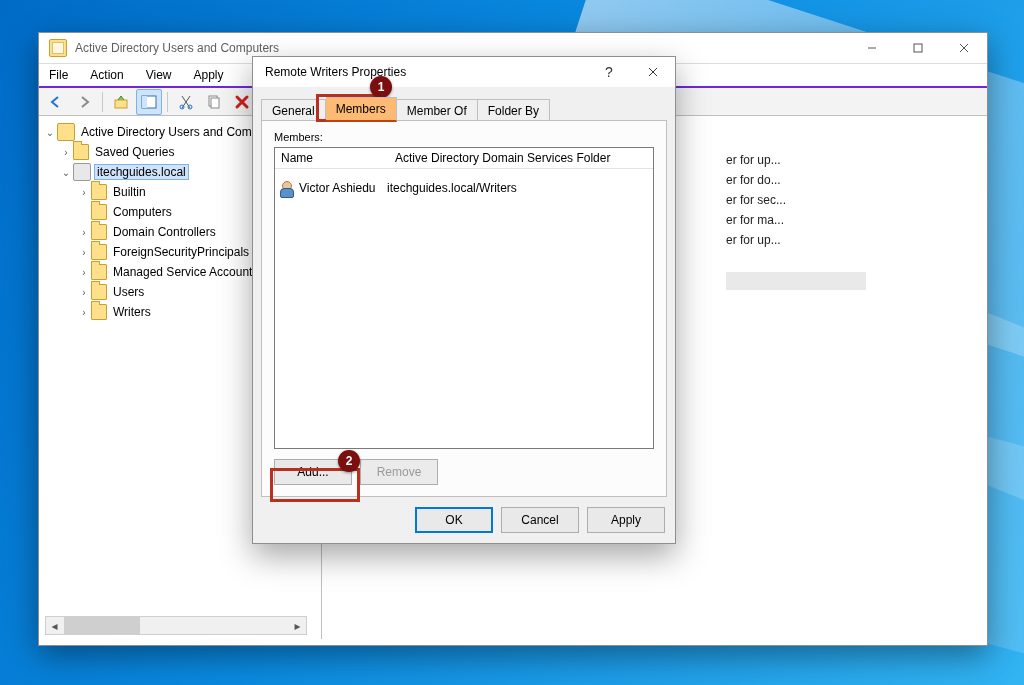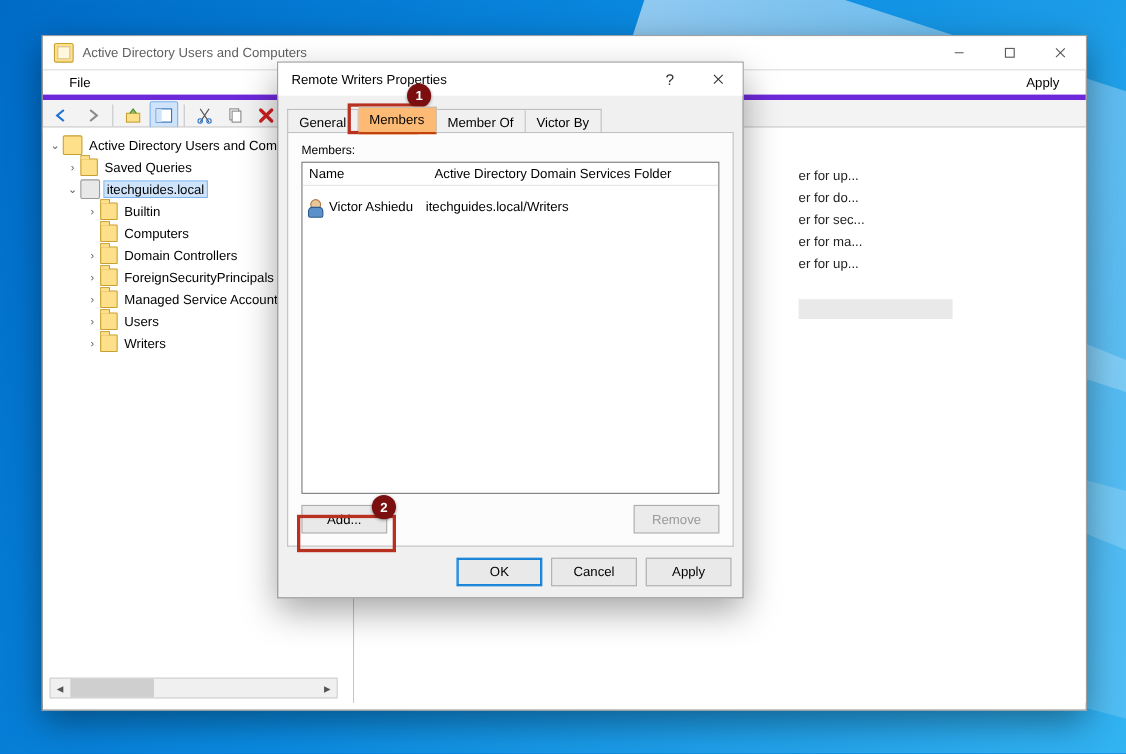--- a/index.html
+++ b/index.html
@@ -13,21 +13,21 @@
   
   .mmc{position:absolute;left:38px;top:32px;width:948px;height:612px;background:#fff;border:1px solid #8e8e8e;box-shadow:0 10px 30px rgba(0,0,0,.4);}
   .mmc .titlebar{height:30px;background:#fff;border-bottom:1px solid #dcdcdc;display:flex;align-items:center;font-size:12px;color:#5f5f5f;}
   .mmc .titlebar .ticon{width:16px;height:16px;margin:0 8px 0 10px;background:#ffe08a;border:1px solid #c8a030;border-radius:2px;position:relative;}
   .mmc .titlebar .ticon::after{content:"";position:absolute;inset:2px;background:#fff8dd;border:1px solid #d8be78;}
   .mmc .titlebar .cap{flex:0 0 auto;}
   .mmc .titlebar .spacer{flex:1;}
   .sysbtn{width:46px;height:30px;display:flex;align-items:center;justify-content:center;color:#555;}
   .sysbtn svg{width:10px;height:10px;stroke:currentColor;fill:none;stroke-width:1;}
 
-  .menubar{height:22px;display:flex;align-items:center;padding:0 14px;gap:2px;border-bottom:5px solid #6d28d9;justify-content:space-between;}
+  .menubar{height:22px;display:flex;align-items:center;padding:0 0;gap:2px;border-bottom:2px solid #6d28d9;}
   .menubar .mitem{padding:2px 10px;color:#000;}
   .toolbar{height:28px;border-bottom:1px solid #bfbfbf;display:flex;align-items:center;padding:0 4px;gap:2px;background:#f3f3f3;}
   .tbtn{width:24px;height:24px;display:flex;align-items:center;justify-content:center;border:1px solid transparent;border-radius:2px;}
   .tbtn.sel{background:#cfe4fb;border-color:#7bb3f0;}
   .tbtn svg{width:16px;height:16px;}
   .tsep{width:1px;height:20px;background:#c8c8c8;margin:0 3px;}
 
   .content{position:absolute;left:0;right:0;top:82px;bottom:6px;display:flex;border-top:1px solid #bfbfbf;}
   .treepane{width:278px;border-right:1px solid #bfbfbf;overflow:hidden;background:#fff;padding:6px 2px;position:relative;}
   .listpane{flex:1;background:#fff;position:relative;overflow:hidden;}
@@ -65,21 +65,21 @@
   .memlabel{font-size:11px;margin-bottom:4px;}
   .memberbox{height:300px;border:1px solid #7a7a7a;background:#fff;overflow:hidden;}
   .memberbox .cols{display:flex;align-items:center;height:20px;border-bottom:1px solid #e3e3e3;font-size:12px;color:#000;}
   .memberbox .cols .c1{width:112px;padding-left:6px;}
   .memberbox .cols .c2{flex:1;padding-left:2px;}
   .memberbox .mrow{display:flex;align-items:flex-start;height:20px;font-size:12px;margin-top:12px;}
   .usericon{width:16px;height:16px;margin:0 4px;position:relative;}
   .usericon::before{content:"";position:absolute;left:3px;top:0;width:8px;height:8px;border-radius:50%;background:#e9c59a;border:1px solid #b07a45;}
   .usericon::after{content:"";position:absolute;left:1px;top:7px;width:12px;height:8px;border-radius:4px 4px 2px 2px;background:#5b90c9;border:1px solid #2a5c91;}
 
-  .btnrow{display:flex;gap:8px;margin-top:10px;justify-content:space-between;}
+  .btnrow{display:flex;gap:8px;margin-top:10px;}
   .wbtn{min-width:76px;height:24px;background:#e9e9e9;border:1px solid #adadad;font-size:12px;display:flex;align-items:center;justify-content:center;}
   .wbtn.disabled{color:#9a9a9a;background:#ebebeb;}
 
   .dfoot{position:absolute;right:10px;bottom:10px;display:flex;gap:8px;}
   .wbtn.primary{border:1px solid #0078d7;outline:1px solid #0078d7;outline-offset:-2px;}
 
   
   .callout{position:absolute;border:3px solid #b83020;box-sizing:border-box;pointer-events:none;}
   .badge{position:absolute;width:22px;height:22px;border-radius:50%;background:#7b0f0f;color:#fff;font-weight:bold;font-size:12px;display:flex;align-items:center;justify-content:center;box-shadow:0 1px 3px rgba(0,0,0,.4);}
 </style>
@@ -258,21 +258,21 @@
           <line x1="1" y1="1" x2="9" y2="9" stroke="currentColor"></line>
           <line x1="9" y1="1" x2="1" y2="9" stroke="currentColor"></line>
         </svg>
       </span>
   </div>
 
   <div class="tabs">
     <div class="tab">General</div>
     <div class="tab active">Members</div>
     <div class="tab">Member Of</div>
-    <div class="tab">Victor By</div>
+    <div class="tab">Folder By</div>
     <div class="tabline"></div>
   </div>
 
   <div class="dbody">
     <div class="memlabel">Members:</div>
     <div class="memberbox">
       <div class="cols">
         <div class="c1">Name</div>
         <div class="c2">Active Directory Domain Services Folder</div>
       </div>

